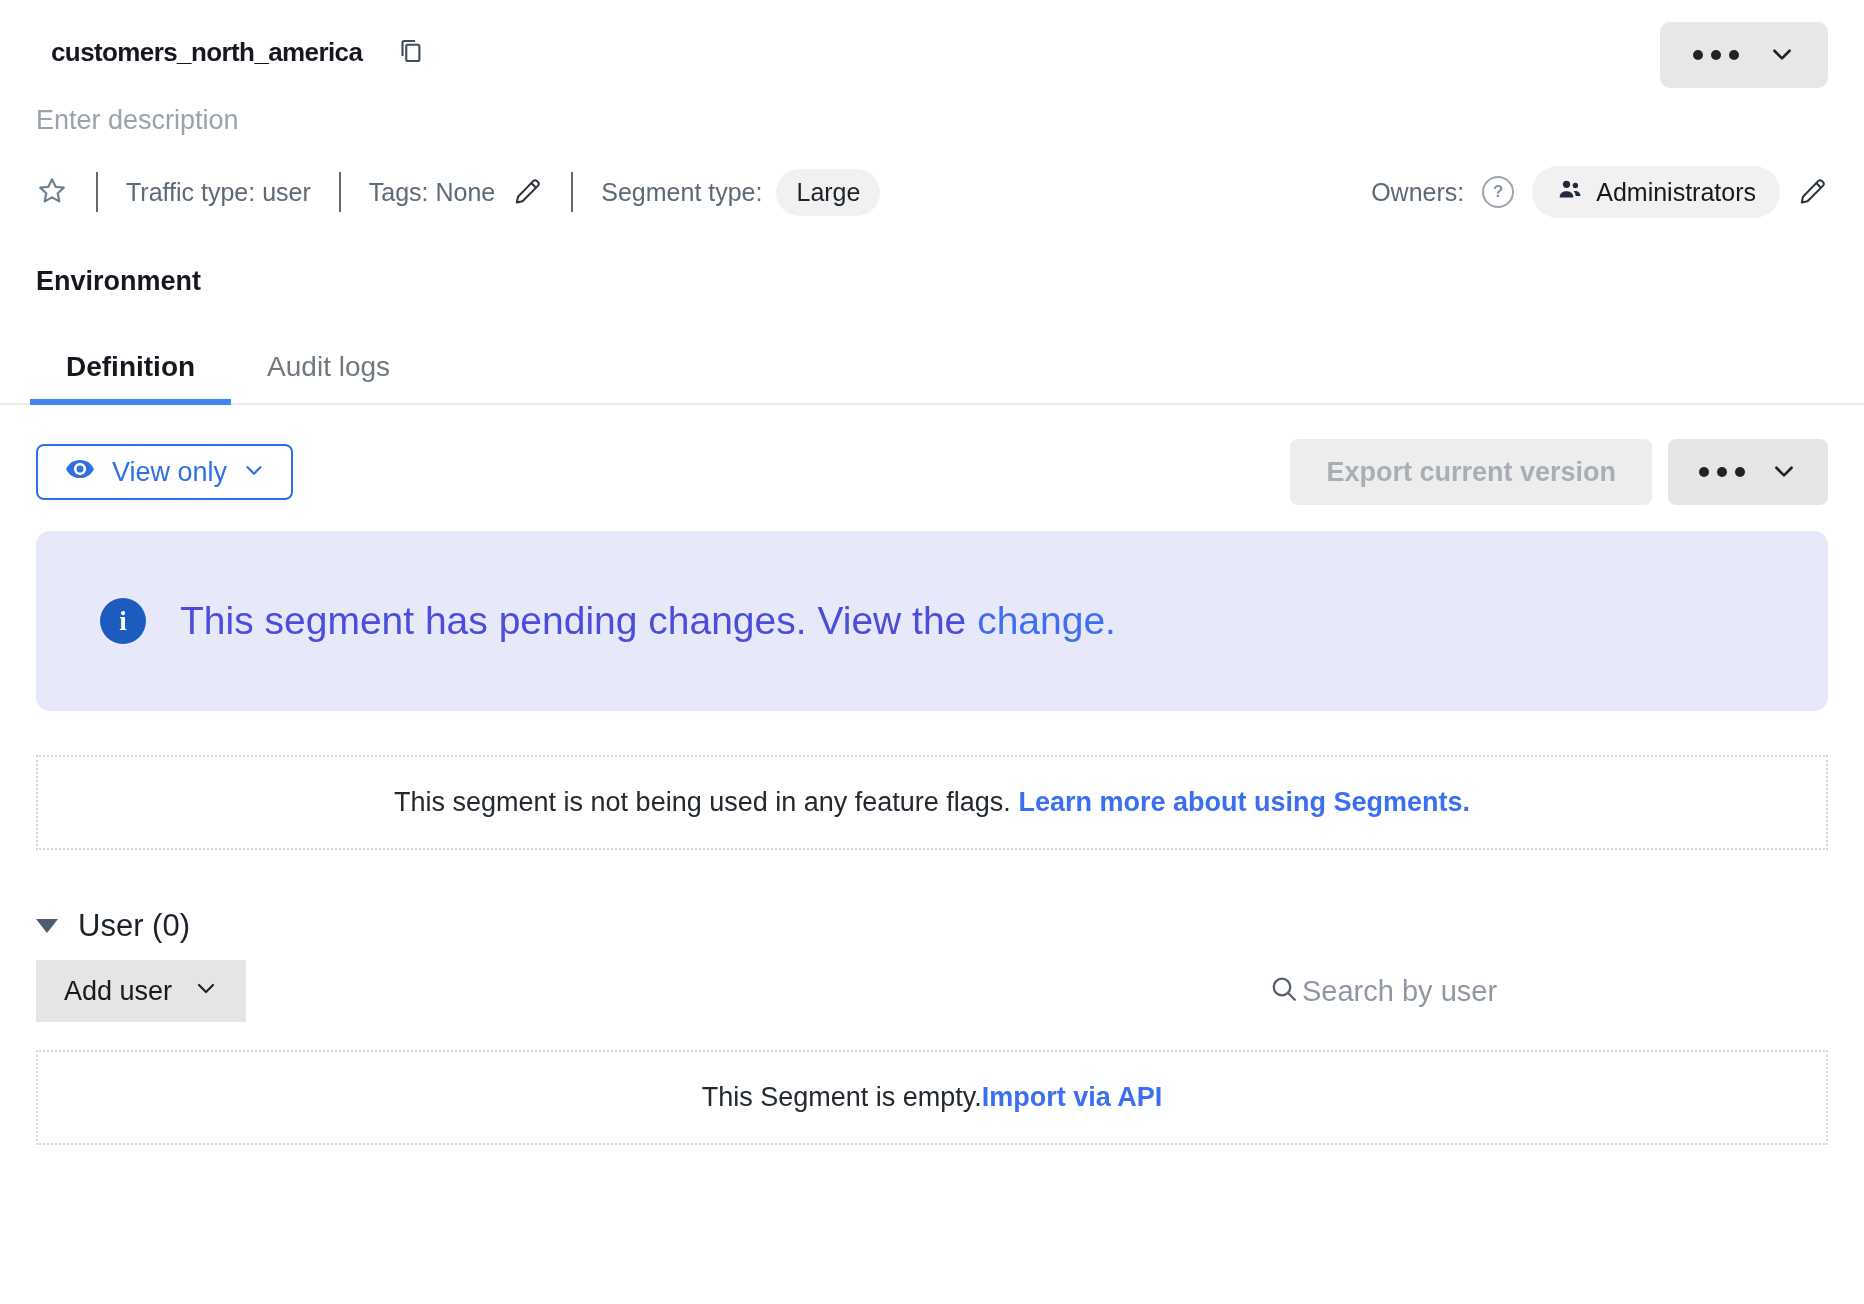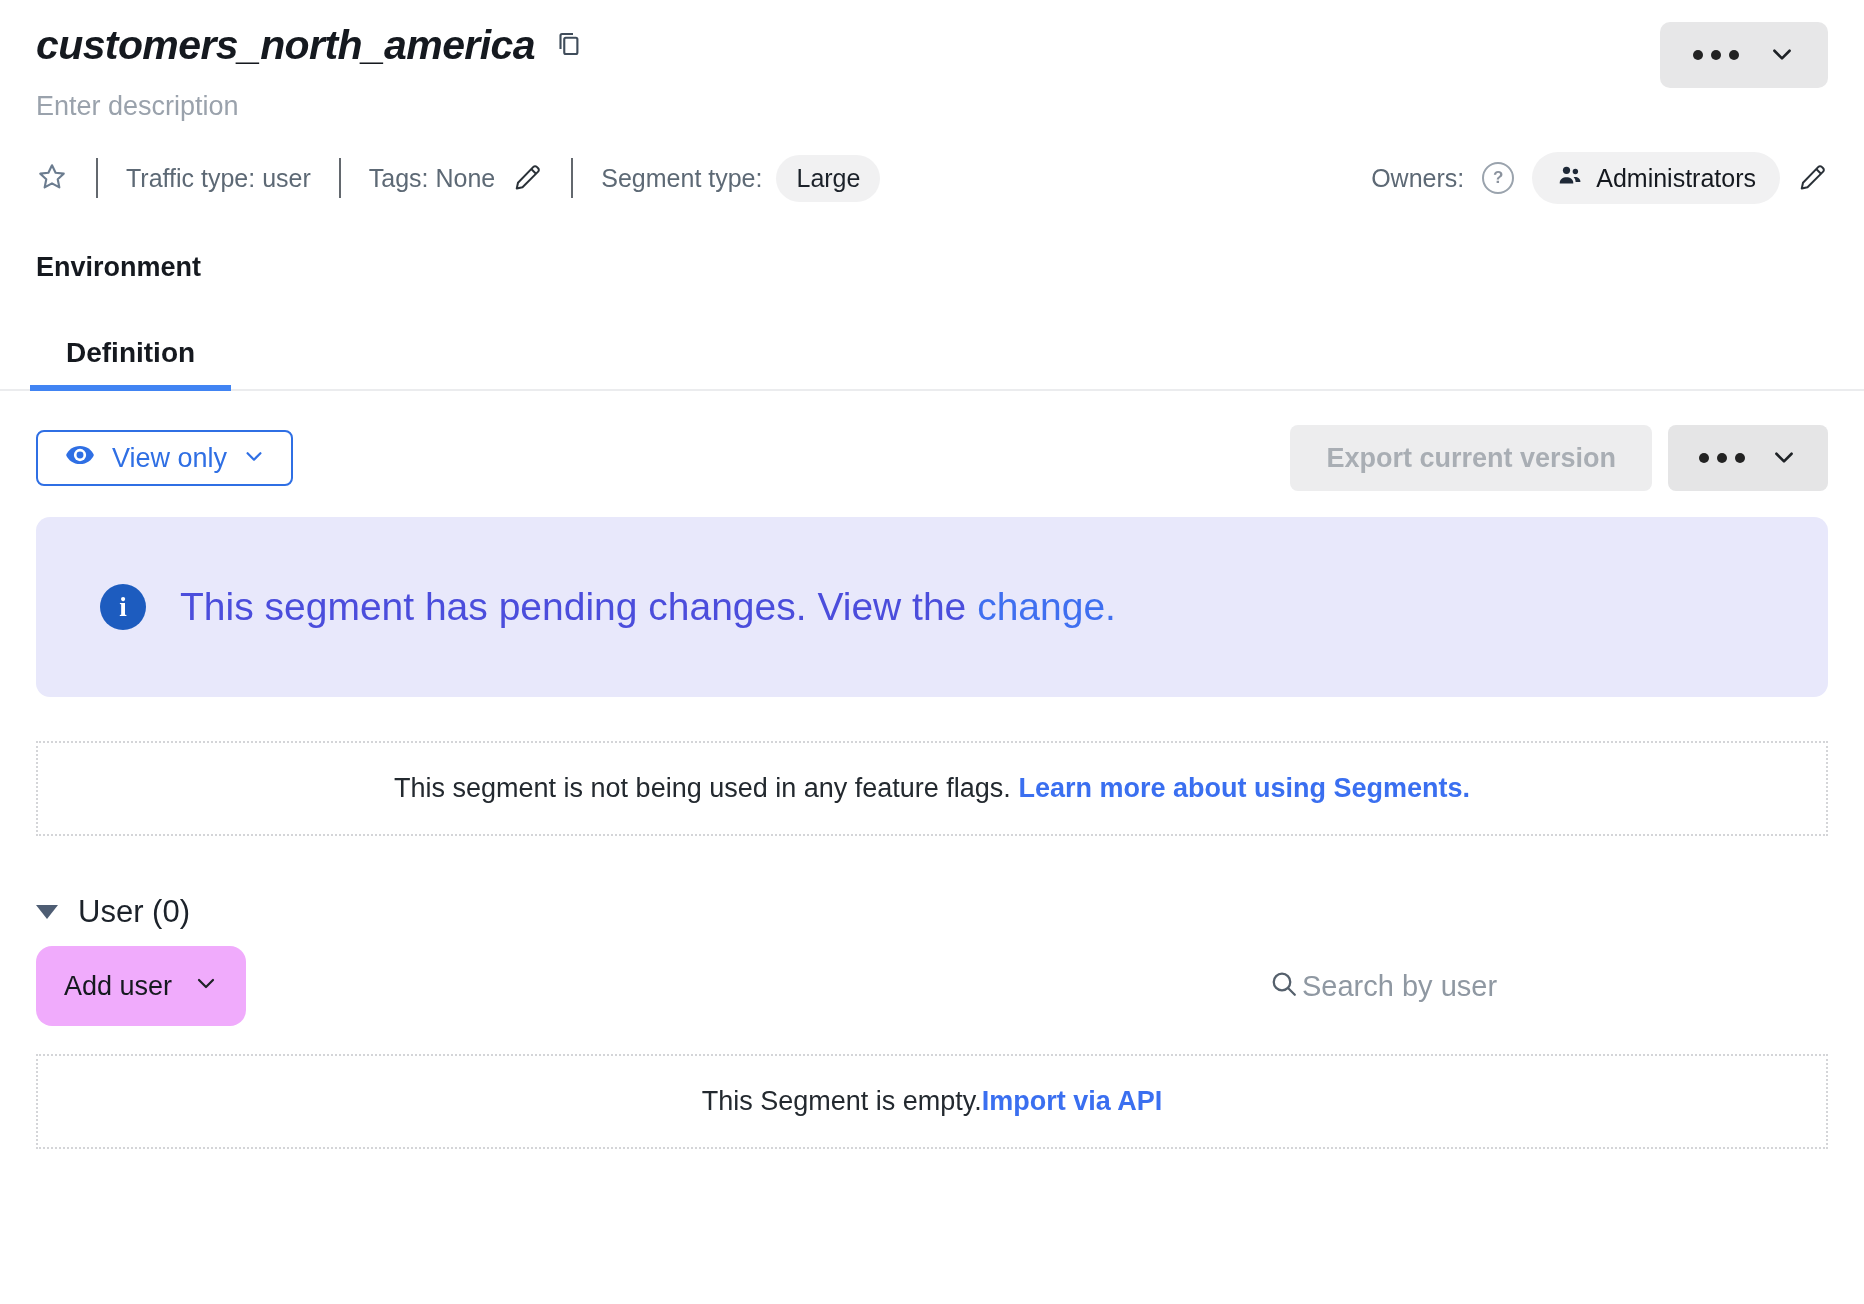--- a/index.html
+++ b/index.html
@@ -5,21 +5,21 @@
   html,body { margin:0; padding:0; background:#fff; }
   body {
     width:1864px; height:1304px; overflow:hidden;
     font-family:"Liberation Sans","DejaVu Sans",sans-serif;
     color:#1c222a; -webkit-font-smoothing:antialiased;
   }
   .page { position:relative; padding:22px 36px 0; box-sizing:border-box; }
 
   
   .title-row { display:flex; align-items:center; gap:18px; }
-  .page-title { margin:0; font-size:41px; font-weight:700; letter-spacing:-0.6px; color:#15191f;font-style:italic; }
+  .page-title { margin:15px; font-size:26px; font-weight:700; letter-spacing:-0.6px; color:#15191f; }
   .icon-btn { background:none; border:none; padding:0; cursor:pointer; display:inline-flex; align-items:center; }
   .top-more {
     position:absolute; top:22px; right:36px; width:168px; height:66px;
     background:#e7e7e8; border:none; border-radius:10px; cursor:pointer;
     display:flex; align-items:center; justify-content:center; gap:30px;
   }
   .dots { display:inline-flex; gap:8px; }
   .dots i { width:10px; height:10px; border-radius:50%; background:#232323; }
   .description { margin-top:22px; font-size:27px; color:#9aa2ac; }
 
@@ -79,21 +79,21 @@
   .section-heading { display:flex; align-items:center; gap:20px; font-size:31px; color:#1c222a; cursor:pointer; }
   .caret { width:0; height:0; border-left:11px solid transparent; border-right:11px solid transparent; border-top:14px solid #4e5d73; flex:none; }
   .dashed-box {
     margin-top:20px; border:2px dotted #d4d5d8; padding:30px 20px; text-align:center;
     font-size:27px; color:#23292f;
   }
   .link-bold { color:#3a6ff0; font-weight:700; cursor:pointer; }
 
   .user-controls { margin-top:16px; display:flex; align-items:center; }
   .add-user {
-    height:80px; padding:0 28px; background:#f0abfc; border:none; border-radius:16px;
+    height:62px; padding:0 28px; background:#e5e5e5; border:none; border-radius:0;
     font-size:27px; display:flex; align-items:center; gap:22px; color:#15191f; cursor:pointer;
   }
   .search { margin-left:auto; display:flex; align-items:center; gap:0; width:560px; }
   .search input { border:none; outline:none; font-size:29px; color:#2b323a; width:100%; background:transparent; font-family:inherit; }
   .search input::placeholder { color:#8f98a2; }
   .users .dashed-box { margin-top:28px; }
 </style>
 </head>
 <body>
 
@@ -174,20 +174,21 @@
       </button>
     </div>
   </div>
 
   <div class="env">
     <div class="env-label">Environment</div>
   </div>
 
   <nav class="tabs">
     <div class="tab active">Definition</div>
+    <div class="tab">Audit logs</div>
   </nav>
 
   <div class="toolbar">
     <button class="view-only">
       <span>
         <svg width="32" height="32" viewBox="0 0 24 24">
           <path d="M12 5.2C7 5.2 3.1 8.1 1.6 12 3.1 15.9 7 18.8 12 18.8s8.9-2.9 10.4-6.8C20.9 8.1 17 5.2 12 5.2z" fill="#2f6fe4"></path>
           <circle cx="12" cy="12" r="4.6" fill="#fff"></circle>
           <circle cx="12" cy="12" r="2.6" fill="#2f6fe4"></circle>
         </svg>

